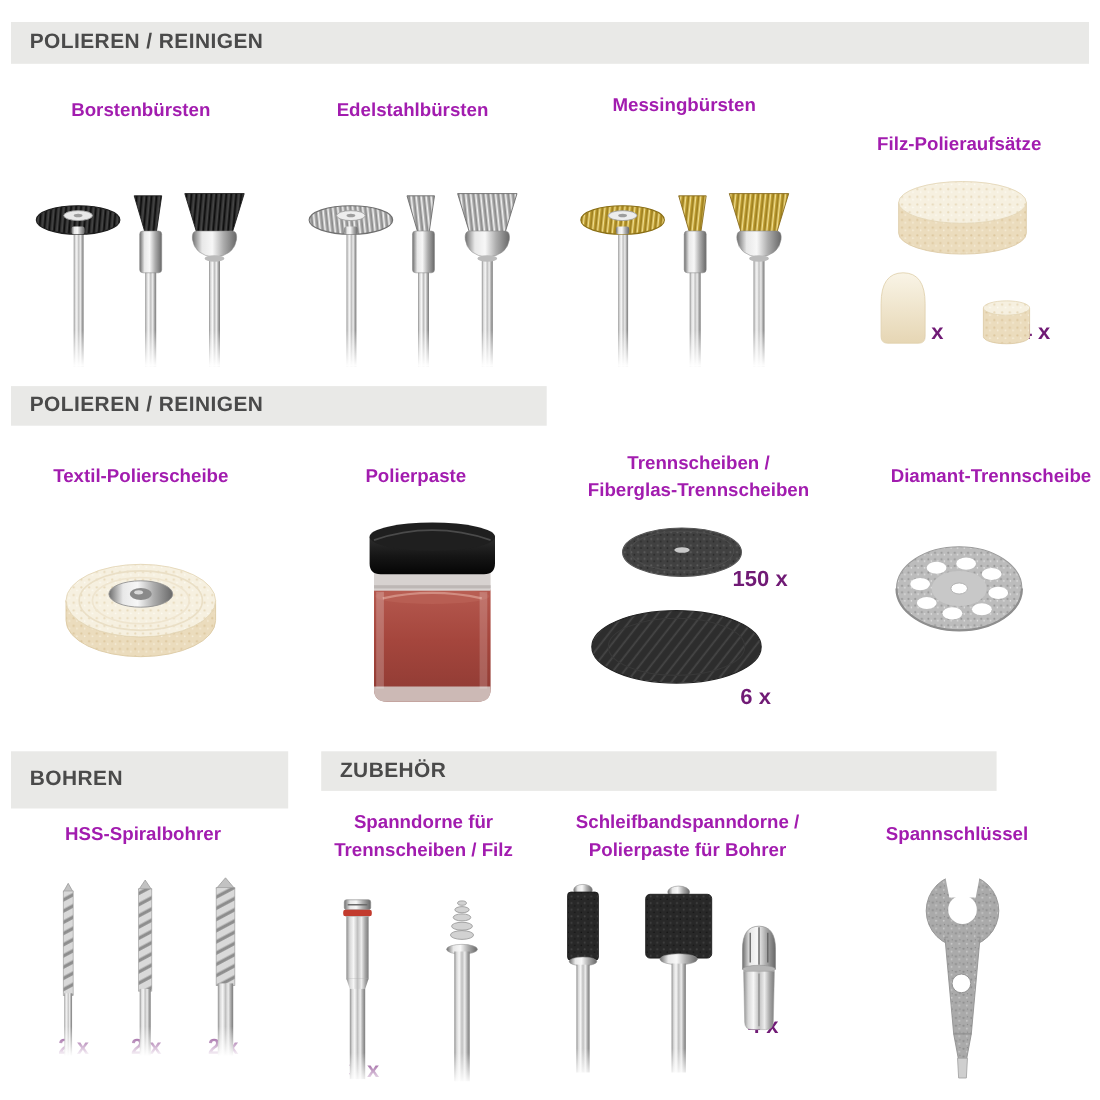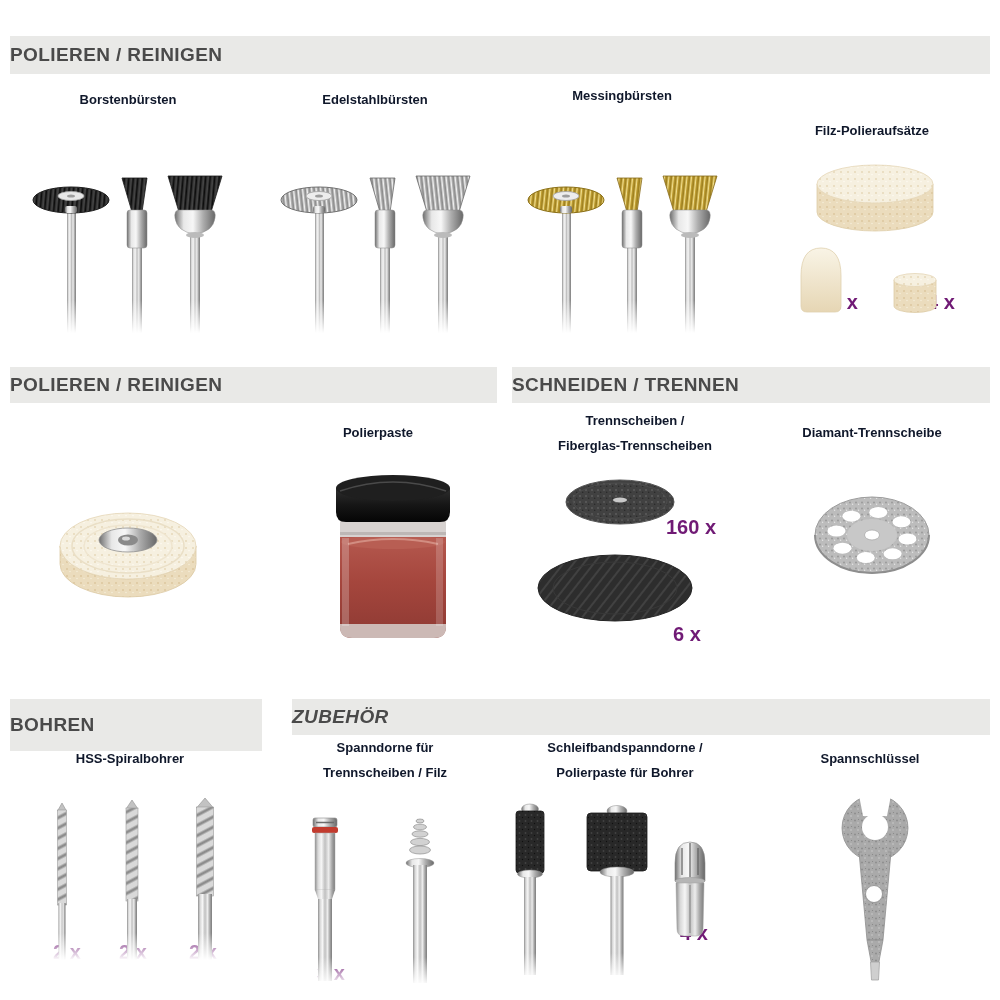--- a/index.html
+++ b/index.html
@@ -1,20 +1,20 @@
 <!DOCTYPE html>
 <html><head>
 <meta charset="utf-8">
 <style>
   html,body{margin:0;padding:0;background:#ffffff;}
   #stage{position:relative;width:1000px;height:1000px;background:#ffffff;overflow:hidden;
          font-family:"Liberation Sans",sans-serif;}
   .bar{position:absolute;background:#e9e9e7;color:#4a4a4a;font-weight:bold;font-size:19px;
-       letter-spacing:.4px;display:flex;align-items:center;box-sizing:border-box;margin-top:16px;}
-  .plabel{position:absolute;text-align:center;font-size:13px;line-height:25px;font-weight:bold;color:#0f172a;}
+       letter-spacing:.4px;display:flex;align-items:center;padding-left:17px;box-sizing:border-box;}
+  .plabel{position:absolute;text-align:center;font-size:17px;line-height:25px;font-weight:bold;color:#a21caf;}
   .plabel span{display:block;}
   .qty{position:absolute;font-size:20px;font-weight:bold;color:#701a75;width:60px;text-align:left;}
   .art{position:absolute;}
   .art svg{display:block;}
 </style>
 </head>
 <body>
 
 <div id="stage">
 
@@ -110,72 +110,72 @@
       </pattern>
     </defs>
   </svg>
 
   <div class="bar" style="left:10px;top:20px;width:980px;height:38px;">
     <span>POLIEREN / REINIGEN</span>
   </div>
   <div class="bar" style="left:10px;top:351px;width:487px;height:36px;">
     <span>POLIEREN / REINIGEN</span>
   </div>
-  <div class="bar" style="left:512px;top:351px;width:478px;height:36px;">
-    <span>SCHNEIDEN / TRENNEN</span>
-  </div>
   <div class="bar" style="left:10px;top:683px;width:252px;height:52px;">
     <span>BOHREN</span>
   </div>
-  <div class="bar" style="left:292px;top:683px;width:698px;height:36px;font-style:italic;">
+  <div class="bar" style="left:292px;top:683px;width:614px;height:36px;">
     <span>ZUBEHÖR</span>
   </div>
 
   <div class="plabel" style="left:8px;top:87px;width:240px;">
     <span>Borstenbürsten</span>
   </div>
   <div class="plabel" style="left:255px;top:87px;width:240px;">
     <span>Edelstahlbürsten</span>
   </div>
   <div class="plabel" style="left:502px;top:83px;width:240px;">
     <span>Messingbürsten</span>
   </div>
   <div class="plabel" style="left:752px;top:87px;width:240px;margin-top:31px;">
     <span>Filz-Polieraufsätze</span>
   </div>
 
+  <div class="plabel" style="left:8px;top:420px;width:240px;">
+    <span>Textil-Polierscheibe</span>
+  </div>
   <div class="plabel" style="left:510px;top:408px;width:250px;">
     <span>Trennscheiben /</span>
     <span>Fiberglas-Trennscheiben</span>
   </div>
   <div class="plabel" style="left:258px;top:420px;width:240px;">
     <span>Polierpaste</span>
   </div>
-  <div class="plabel" style="left:752px;top:420px;width:240px;">
+  <div class="plabel" style="left:752px;top:420px;width:240px;text-align:right;">
     <span>Diamant-Trennscheibe</span>
   </div>
 
   <div class="plabel" style="left:10px;top:746px;width:240px;">
     <span>HSS-Spiralbohrer</span>
   </div>
   <div class="plabel" style="left:265px;top:735px;width:240px;">
     <span>Spanndorne für</span>
     <span>Trennscheiben / Filz</span>
   </div>
   <div class="plabel" style="left:500px;top:735px;width:250px;">
     <span>Schleifbandspanndorne /</span>
     <span>Polierpaste für Bohrer</span>
   </div>
   <div class="plabel" style="left:750px;top:746px;width:240px;">
     <span>Spannschlüssel</span>
   </div>
 
   <div class="qty" style="left:830px;top:291px;">2 x</div>
   <div class="qty" style="left:927px;top:291px;">4 x</div>
-  <div class="qty" style="left:666px;top:516px;">160 x</div>
+  <div class="qty" style="left:666px;top:516px;">150 x</div>
   <div class="qty" style="left:673px;top:598px;margin-top:25px;">6 x</div>
   <div class="qty" style="left:53px;top:941px;">2 x</div>
   <div class="qty" style="left:119px;top:941px;">2 x</div>
   <div class="qty" style="left:189px;top:941px;">2 x</div>
   <div class="qty" style="left:317px;top:962px;">3 x</div>
   <div class="qty" style="left:680px;top:922px;">4 x</div>
 
   <div class="art" style="left:20px;top:148px;">
     <svg width="235" height="185" viewBox="0 0 235 185">
       <rect x="47" y="60" width="9" height="125" fill="url(#gShaft)"></rect>

